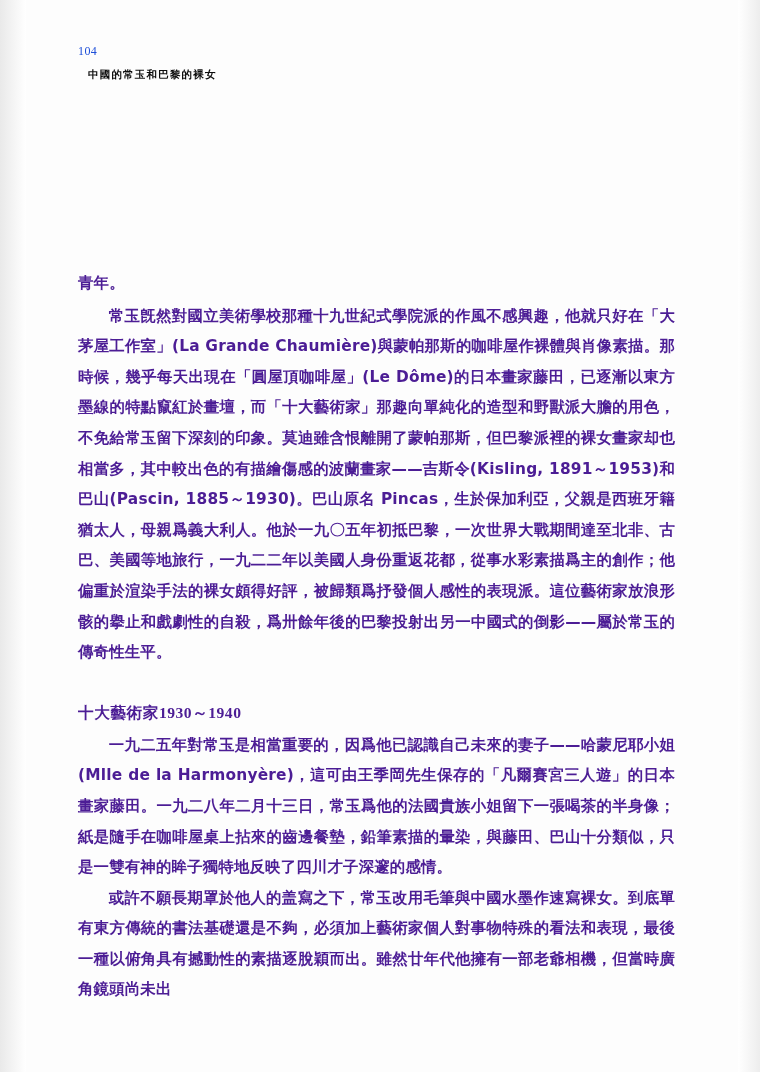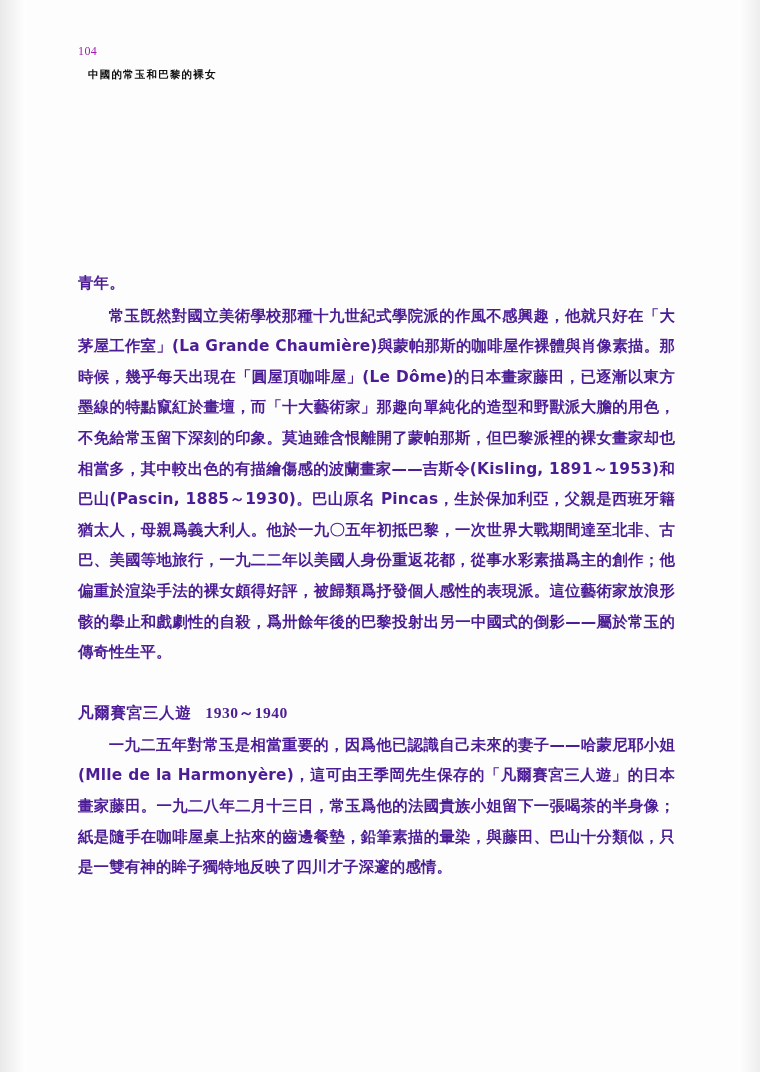--- a/index.html
+++ b/index.html
@@ -49,21 +49,21 @@
     height: 1072px;
   }
 
   .folio {
     position: absolute;
     top: 44px;
     left: 0;
     font-family: "Liberation Serif", serif;
     font-size: 12px;
     letter-spacing: 0.4px;
-    color: #a21caf;
+    color: #1d4ed8;
   }
 
   .running-head {
     position: absolute;
     top: 68px;
     left: 10px;
     font-family: "DejaVu Sans", sans-serif;
     font-size: 10.5px;
     font-weight: 700;
     letter-spacing: 1.2px;
@@ -98,42 +98,43 @@
   h2.section-head {
     margin: 30px 0 2px 0;
     font-size: 15.6px;
     line-height: 30px;
     font-weight: 800;
     letter-spacing: 0.6px;
   }
   h2.section-head .range {
     font-family: "Liberation Serif", serif;
     font-weight: 700;
-    margin-left: 14px;
+    margin-left: 0;
     letter-spacing: 0.5px;
   }
 </style>
 </head>
 <body>
 
 <div class="page">
   <div class="content">
 
     <div class="folio">104</div>
 
     <div class="running-head">中國的常玉和巴黎的裸女</div>
 
     <div class="body-block">
 
       <p class="para">青年。</p>
 
       <p class="para indent gap-top">常玉旣然對國立美術學校那種十九世紀式學院派的作風不感興趣，他就只好在「大茅屋工作室」(La Grande Chaumière)與蒙帕那斯的咖啡屋作裸體與肖像素描。那時候，幾乎每天出現在「圓屋頂咖啡屋」(Le Dôme)的日本畫家藤田，已逐漸以東方墨線的特點竄紅於畫壇，而「十大藝術家」那趣向單純化的造型和野獸派大膽的用色，不免給常玉留下深刻的印象。莫迪雖含恨離開了蒙帕那斯，但巴黎派裡的裸女畫家却也相當多，其中較出色的有描繪傷感的波蘭畫家——吉斯令(Kisling, 1891～1953)和巴山(Pascin, 1885～1930)。巴山原名 Pincas，生於保加利亞，父親是西班牙籍猶太人，母親爲義大利人。他於一九〇五年初抵巴黎，一次世界大戰期間達至北非、古巴、美國等地旅行，一九二二年以美國人身份重返花都，從事水彩素描爲主的創作；他偏重於渲染手法的裸女頗得好評，被歸類爲抒發個人感性的表現派。這位藝術家放浪形骸的擧止和戲劇性的自殺，爲卅餘年後的巴黎投射出另一中國式的倒影——屬於常玉的傳奇性生平。</p>
 
       <h2 class="section-head">
-        <span>凡爾賽宮三人遊</span><span class="range">1930～1940</span>
+        <span>十大藝術家</span><span class="range">1930～1940</span>
       </h2>
 
       <p class="para indent">一九二五年對常玉是相當重要的，因爲他已認識自己未來的妻子——哈蒙尼耶小姐(Mlle de la Harmonyère)，這可由王季岡先生保存的「凡爾賽宮三人遊」的日本畫家藤田。一九二八年二月十三日，常玉爲他的法國貴族小姐留下一張喝茶的半身像；紙是隨手在咖啡屋桌上拈來的齒邊餐墊，鉛筆素描的暈染，與藤田、巴山十分類似，只是一雙有神的眸子獨特地反映了四川才子深邃的感情。</p>
 
+      <p class="para indent">或許不願長期罩於他人的盖寫之下，常玉改用毛筆與中國水墨作速寫裸女。到底單有東方傳統的書法基礎還是不夠，必須加上藝術家個人對事物特殊的看法和表現，最後一種以俯角具有撼動性的素描逐脫穎而出。雖然廿年代他擁有一部老爺相機，但當時廣角鏡頭尚未出</p>
 
     </div>
   </div>
 </div>
 
 </body></html>

